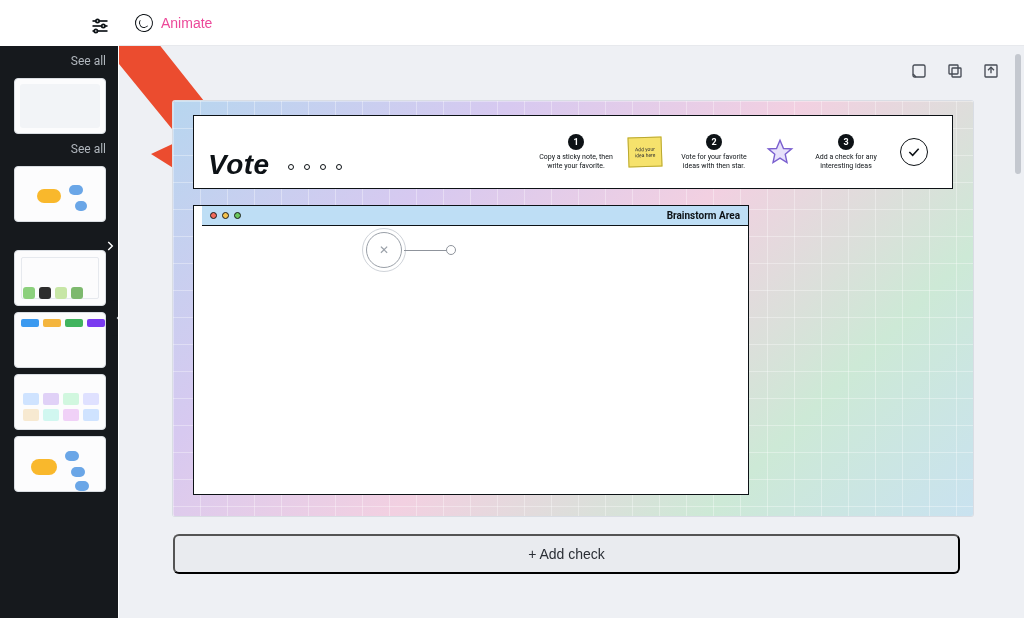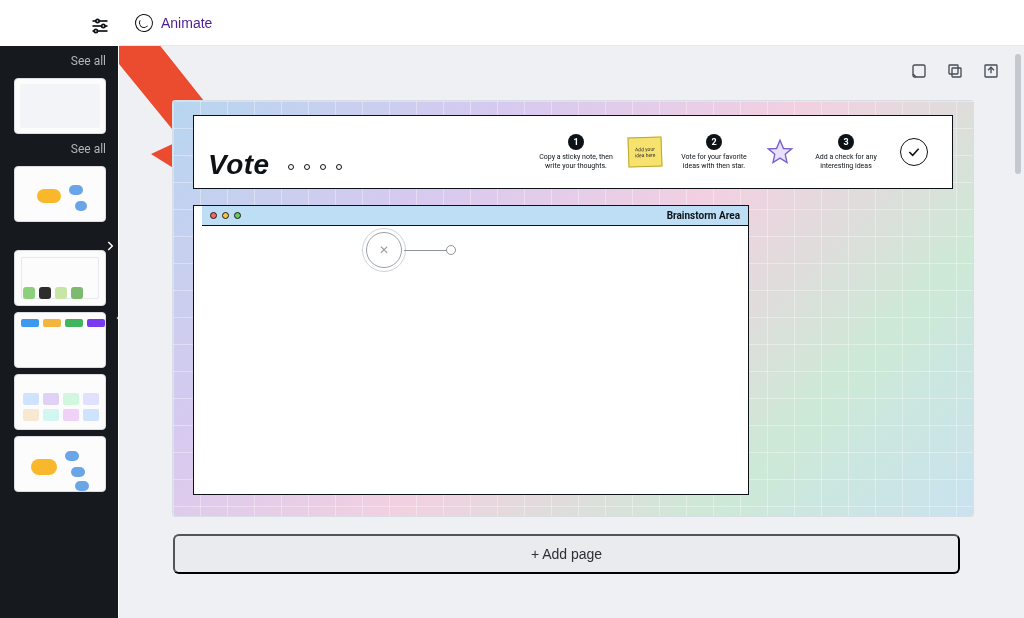--- a/index.html
+++ b/index.html
@@ -124,21 +124,21 @@
   }
   .toolbar .animate-icon {
     width:18px;height:18px;border:1.6px solid #0d1216;border-radius:50%;
     position:relative;
     transform:rotate(-8deg);
   }
   .toolbar .animate-icon::after{
     content:"";position:absolute;inset:3px;border:1.3px solid #0d1216;border-radius:50%;
     border-top-color:transparent;border-right-color:transparent;
   }
-  .toolbar .animate-label { font-size:14px; color:#4c1d95; }
+  .toolbar .animate-label { font-size:14px; color:#ec4899; }
 
   
   .workspace {
     position:absolute;
     left:119px; right:0; top:46px; bottom:0;
     background:#eef0f4;
     overflow:hidden;
   }
   
   .page-actions {
@@ -408,21 +408,21 @@
         <span class="dots-row">
           <span class="dot"></span>
             <span class="dot"></span>
             <span class="dot"></span>
             <span class="dot"></span>
         </span>
       </div>
       <div class="steps-wrap">
         <div class="step">
           <span class="num">1</span>
-          <span style="max-width:76px;">Copy a sticky note, then write your thoughts.</span>
+          <span style="max-width:76px;">Copy a sticky note, then write your favorite.</span>
         </div>
         <div class="sticky-mini">Add your idea here</div>
         <div class="step">
           <span class="num">2</span>
           <span style="max-width:76px;">Vote for your favorite ideas with then star.</span>
         </div>
         <svg class="star-mini" viewBox="0 0 24 24">
           <polygon points="12 2 15 9 22 9.3 16.5 14 18 21 12 17.3 6 21 7.5 14 2 9.3 9 9" fill="#e7e1fb" stroke="#7a5fcf" stroke-width="1.2"></polygon>
         </svg>
         <div class="step">
@@ -454,15 +454,15 @@
           </span>
         <span class="sel-line"></span>
         <span class="sel-end"></span>
       </div>
     </div>
 
   </div>
 
   <div class="v-scroll"></div>
 
-  <button class="add-page">+ Add page</button>
+  <button class="add-page">+ Add check</button>
 
 </div>
 
 </body></html>

